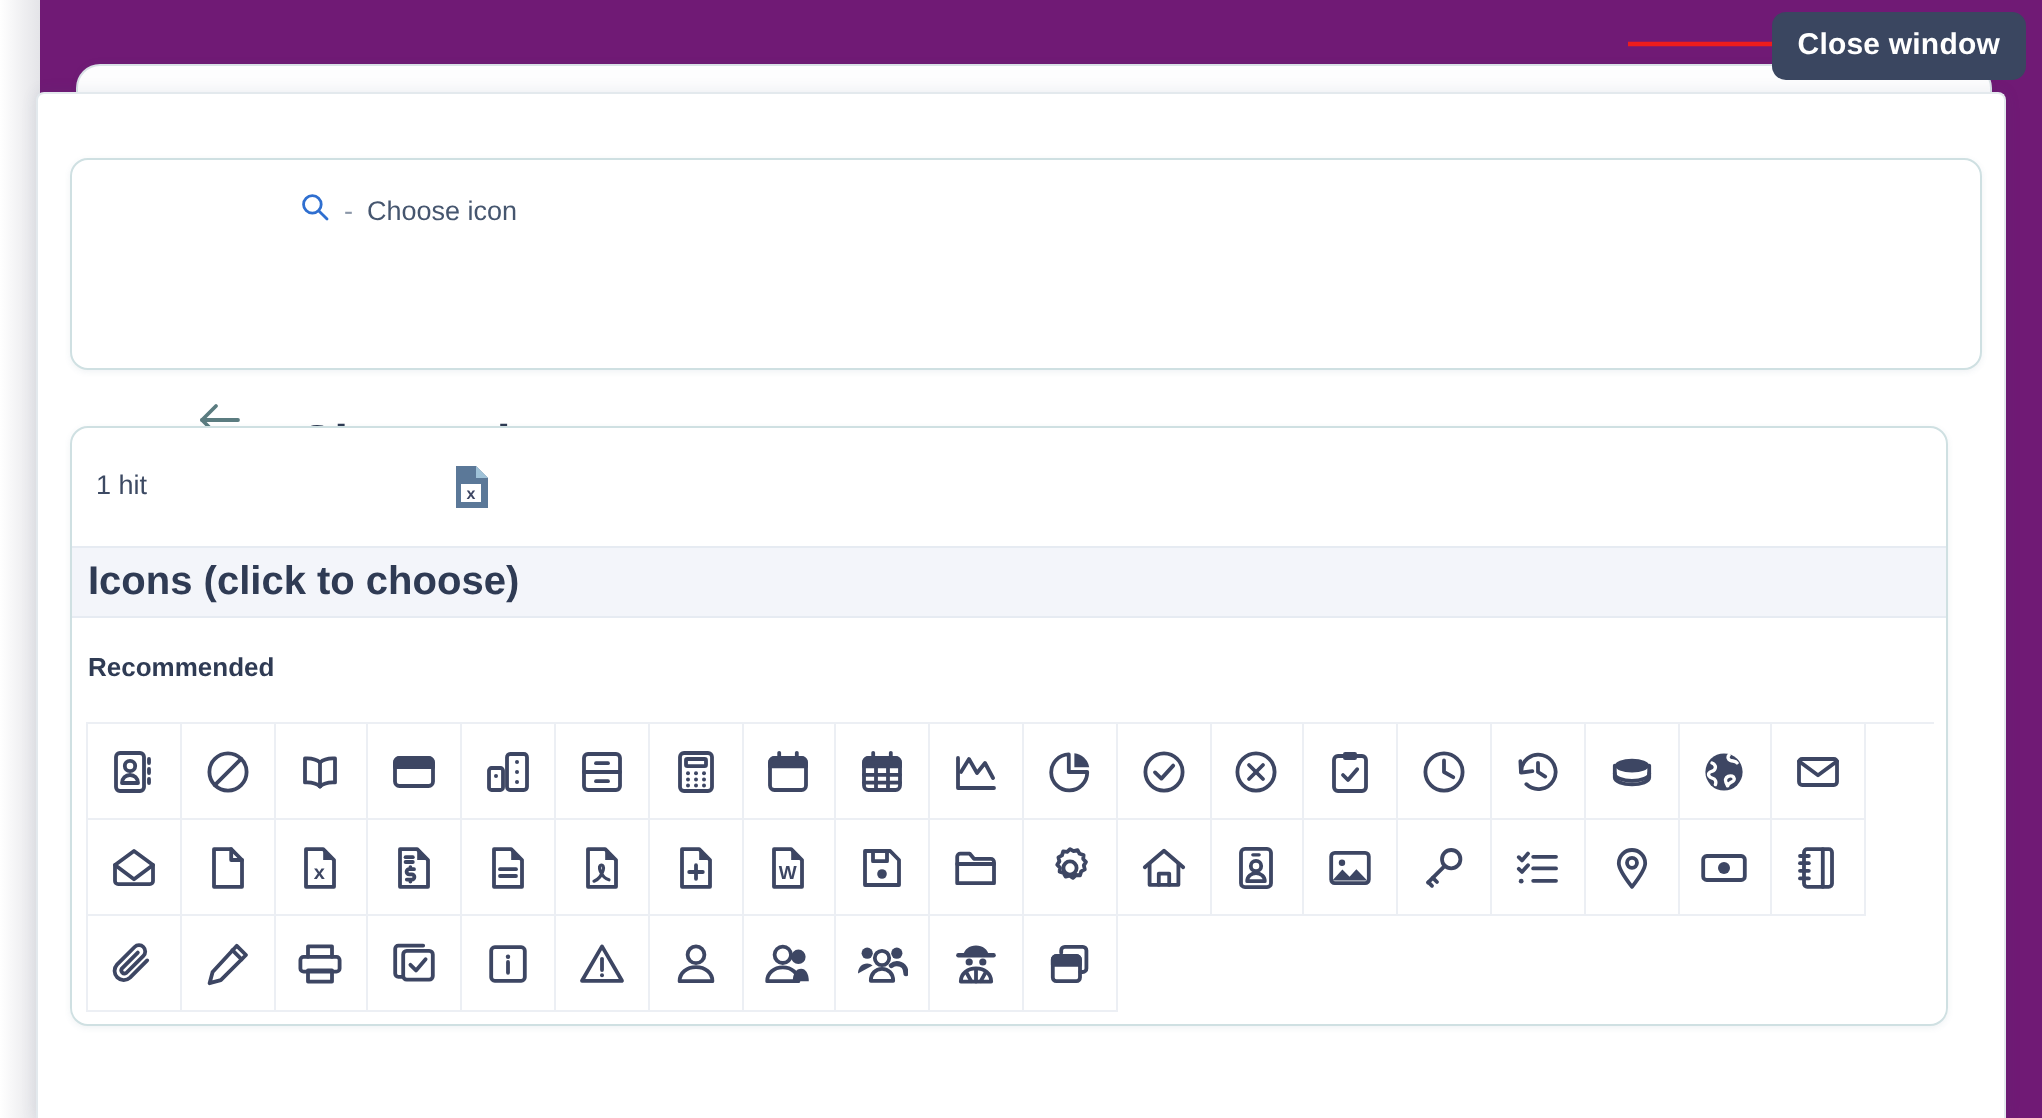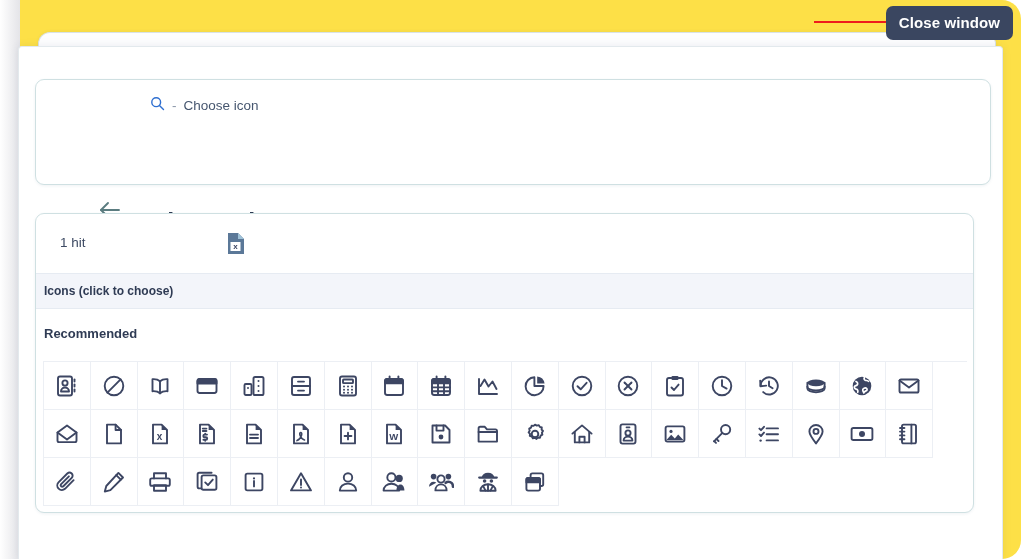--- a/index.html
+++ b/index.html
@@ -5,21 +5,21 @@
   * { box-sizing: border-box; }
   html, body {
     margin: 0; padding: 0;
     width: 1021px; height: 559px;
     overflow: hidden;
     background: #ffffff;
     font-family: "Liberation Sans", sans-serif;
   }
 
   
-  #root { position: relative; width: 1021px; height: 559px; background:#fde047;border-radius:19px; }
+  #root { position: relative; width: 1021px; height: 559px; background:#701a75; }
 
   .shell-back {
     position: absolute;
     left: 38px; top: 32px;
     width: 958px; height: 30px;
     background: #fdfdfe;
     border: 1px solid #d9e2e6;
     border-bottom: none;
     border-radius: 12px 12px 0 0;
     box-shadow: 0 -1px 3px rgba(60,80,110,0.06);
@@ -90,35 +90,35 @@
     font-size: 25px; font-weight: bold;
     color: #2e3a52; letter-spacing: .1px;
   }
 
   
   .hits-row {
     position: absolute; left: 0; top: 0; width: 100%; height: 59px;
     display: flex; align-items: center;
   }
   .hits-text {
-    position:absolute; left: 24px; top: 21px;
+    position:absolute; left: 12px; top: 21px;
     font-size: 13.5px; color:#3d4a63;
   }
   .xls-btn { position:absolute; left: 190px; top: 18px; width:22px; height:24px; cursor:pointer; }
 
   .band {
     position: absolute; left: 0; top: 59px; width: 100%; height: 36px;
     background: #f3f5fa;
     border-top: 1px solid #e6ebf2;
     border-bottom: 1px solid #e6ebf2;
     display: flex; align-items: center;
   }
   .band-title {
     margin-left: 8px;
-    font-size: 12px; font-weight: bold; color: #2f3b54;
+    font-size: 20px; font-weight: bold; color: #2f3b54;
   }
 
   .group-title {
     position: absolute; left: 8px; top: 112px;
     font-size: 13px; font-weight: bold; color: #2f3b54;
   }
 
   .icon-grid {
     position: absolute; left: 7px; top: 147px;
     width: 924px;

